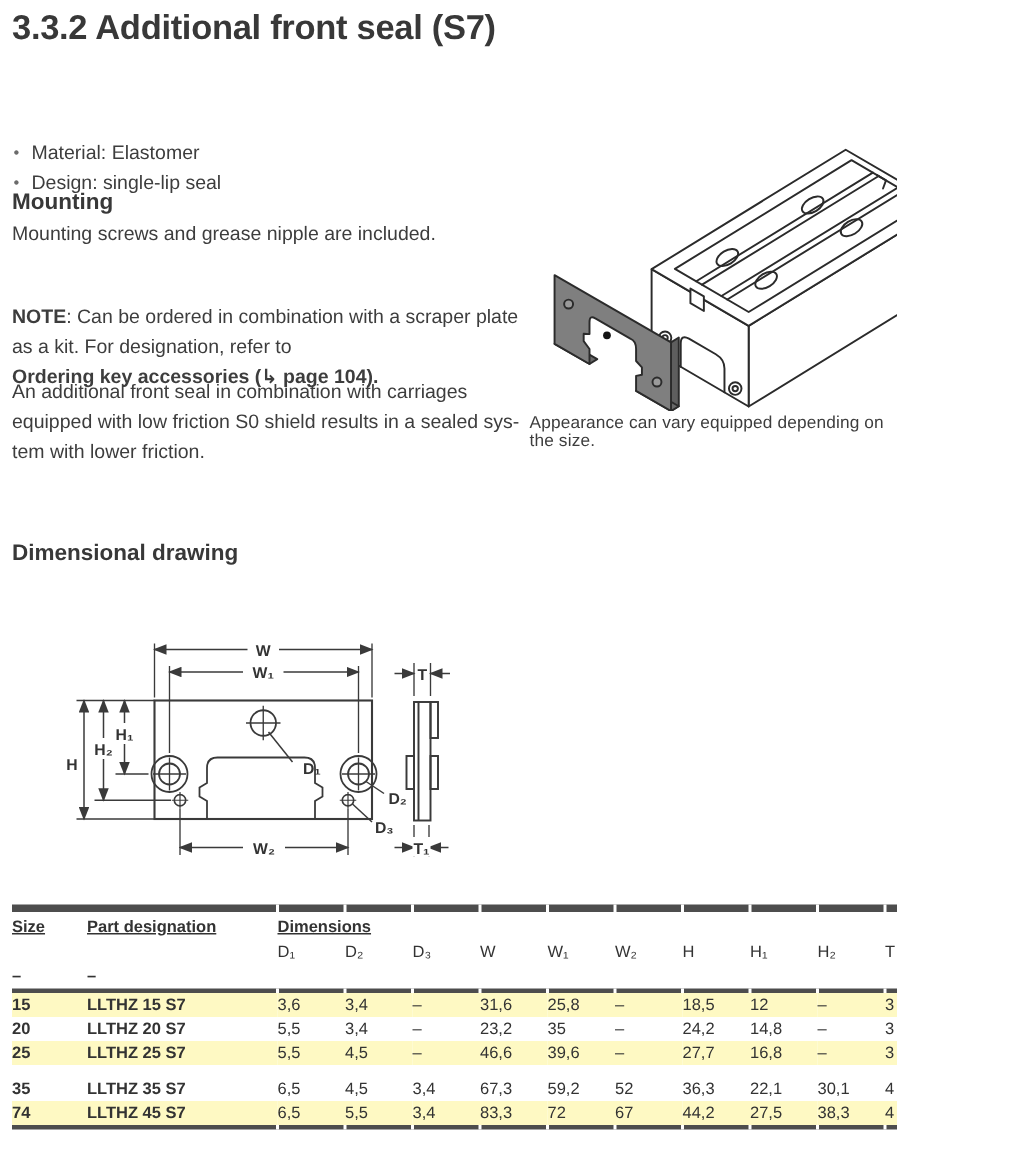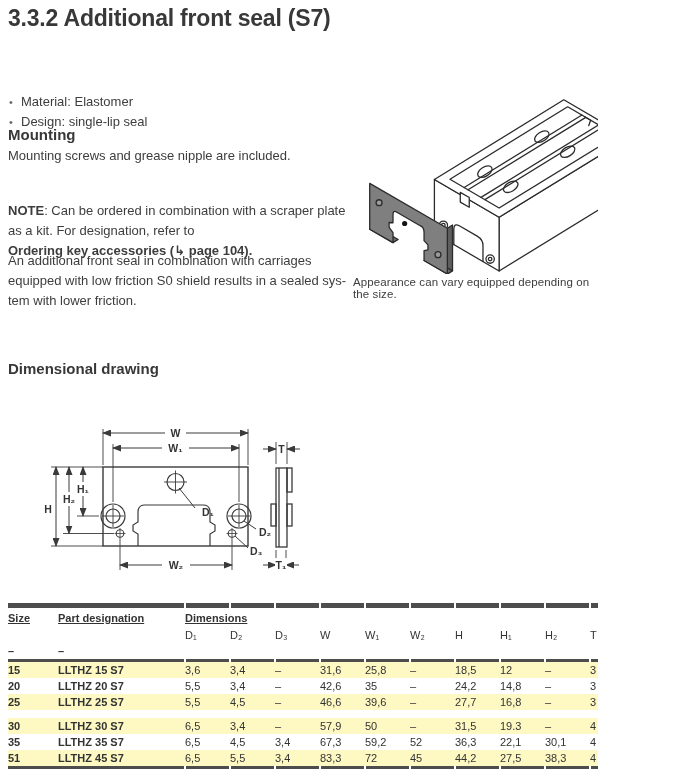--- a/index.html
+++ b/index.html
@@ -306,21 +306,21 @@
           <td>–</td>
           <td>3</td>
           <td>4</td>
         </tr>
         <tr class="">
           <td class="bcell">20</td>
           <td class="bcell">LLTHZ 20 S7</td>
           <td>5,5</td>
           <td>3,4</td>
           <td>–</td>
-          <td>42,6</td>
+          <td>23,2</td>
           <td>35</td>
           <td>–</td>
           <td>24,2</td>
           <td>14,8</td>
           <td>–</td>
           <td>3</td>
           <td>4</td>
         </tr>
         <tr class="shade">
           <td class="bcell">25</td>
@@ -332,60 +332,45 @@
           <td>39,6</td>
           <td>–</td>
           <td>27,7</td>
           <td>16,8</td>
           <td>–</td>
           <td>3</td>
           <td>4</td>
         </tr>
         <tr class="spacer">
           <td colspan="13"></td>
-        </tr>
-        <tr class="shade">
-          <td class="bcell">30</td>
-          <td class="bcell">LLTHZ 30 S7</td>
-          <td>6,5</td>
-          <td>3,4</td>
-          <td>–</td>
-          <td>57,9</td>
-          <td>50</td>
-          <td>–</td>
-          <td>31,5</td>
-          <td>19.3</td>
-          <td>–</td>
-          <td>4</td>
-          <td>5</td>
         </tr>
         <tr class="">
           <td class="bcell">35</td>
           <td class="bcell">LLTHZ 35 S7</td>
           <td>6,5</td>
           <td>4,5</td>
           <td>3,4</td>
           <td>67,3</td>
           <td>59,2</td>
           <td>52</td>
           <td>36,3</td>
           <td>22,1</td>
           <td>30,1</td>
           <td>4</td>
           <td>5</td>
         </tr>
         <tr class="shade">
-          <td class="bcell">51</td>
+          <td class="bcell">74</td>
           <td class="bcell">LLTHZ 45 S7</td>
           <td>6,5</td>
           <td>5,5</td>
           <td>3,4</td>
           <td>83,3</td>
           <td>72</td>
-          <td>45</td>
+          <td>67</td>
           <td>44,2</td>
           <td>27,5</td>
           <td>38,3</td>
           <td>4</td>
           <td>5</td>
         </tr>
       </tbody>
     <tbody>
       <tr class="bar thin">
         <td colspan="2"></td>

